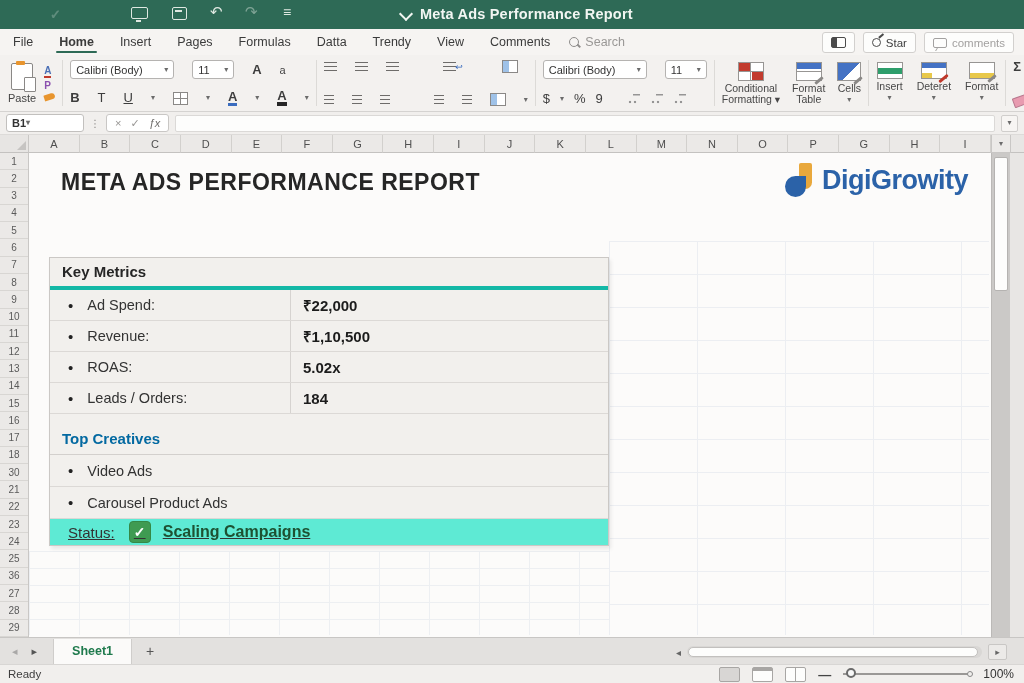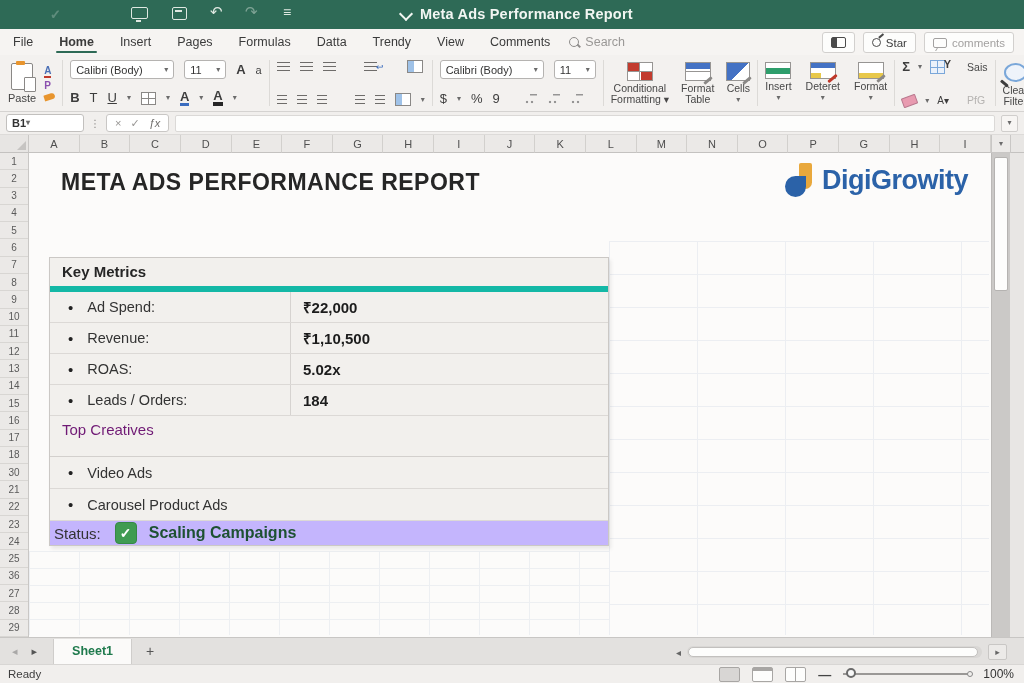--- a/index.html
+++ b/index.html
@@ -35,21 +35,21 @@
   .ic-sidebar:after{content:"";position:absolute;left:0;top:0;width:5px;height:9px;background:#4a4a4a;}
   .ic-share{width:7px;height:7px;border:1.5px solid #4a4a4a;border-radius:50%;position:relative;}
   .ic-share:after{content:"";position:absolute;left:5px;top:-4px;width:6px;height:1.5px;background:#4a4a4a;transform:rotate(-40deg);}
   .ic-comment{width:12px;height:8px;border:1.5px solid #a3a1a0;border-radius:2px;position:relative;}
   .ic-comment:after{content:"";position:absolute;left:2px;bottom:-4px;width:4px;height:3px;border-left:1.5px solid #a3a1a0;transform:skewX(-30deg);}
 
   
   .ribbon{height:57px;background:#f3f1ef;border-bottom:1px solid #d5d3d1;flex:none;display:flex;align-items:stretch;padding:3px 4px;box-sizing:border-box;font-size:11px;color:#444;}
   .rdiv{width:1px;background:#dcdad7;margin:2px 3px;flex:none;}
   .rgroup{display:flex;flex-direction:column;justify-content:space-between;padding:2px 4px;flex:none;}
-  .rrow{display:flex;align-items:center;gap:10px;}
+  .rrow{display:flex;align-items:center;gap:18px;}
   .rsel{display:flex;align-items:center;justify-content:space-between;background:#fff;border:1px solid #b5b3b1;border-radius:3px;height:17px;padding:0 5px;font-size:11px;color:#333;}
   .caret{font-size:8px;color:#6b6b6b;line-height:8px;}
   .g-paste{flex-direction:row;gap:8px;align-items:center;}
   .paste-col{display:flex;flex-direction:column;align-items:center;gap:2px;}
   .paste-icon{width:20px;height:25px;border:1.5px solid #8a8886;border-radius:2px;background:#fff;position:relative;}
   .paste-icon:before{content:"";position:absolute;left:4px;top:-3px;width:9px;height:4px;background:#e8952e;border-radius:1px;}
   .paste-icon:after{content:"";position:absolute;right:-4px;bottom:-3px;width:10px;height:13px;background:#fff;border:1.5px solid #8a8886;border-radius:1px;}
   .mini-col{display:flex;flex-direction:column;gap:3px;align-items:flex-start;}
   .mini-a{font-size:10px;font-weight:bold;color:#4a6fb5;border-bottom:2px solid #c0392b;line-height:10px;}
   .mini-p{font-size:10px;font-weight:bold;color:#8a4fae;line-height:10px;}
@@ -128,29 +128,29 @@
   .logo{position:absolute;left:756px;top:10px;display:flex;align-items:center;gap:7px;}
   .logo-icon{position:relative;width:30px;height:34px;}
   .logo-bar{position:absolute;right:3px;top:0;width:13px;height:26px;background:#e9a83c;border-radius:2px 2px 7px 7px;}
   .logo-circle{position:absolute;left:0;bottom:0;width:21px;height:21px;background:#2b62a8;border-radius:50% 0 50% 50%;}
   .logo-text{font-size:27px;font-weight:bold;color:#2b62a8;letter-spacing:-.5px;}
   .period-band{position:absolute;left:20px;top:55px;width:940px;height:33px;border-top:1px solid #d8d6d3;border-bottom:1px solid #d8d6d3;display:flex;align-items:center;font-size:15px;color:#2e2e2e;background:#fbfaf9;}
   .period-left{width:258px;padding-left:12px;box-sizing:border-box;}
   .period-sep{width:1px;height:22px;background:#cfccc9;}
   .period-right{padding-left:18px;}
   .panel{position:absolute;left:20px;top:104px;width:560px;height:289px;background:#f2f0ed;border:1px solid #cbc8c5;box-shadow:2px 3px 4px rgba(0,0,0,.08);box-sizing:border-box;display:flex;flex-direction:column;}
-  .p-head{height:28px;flex:none;line-height:28px;font-weight:bold;font-size:15px;padding-left:12px;border-bottom:6px solid #14b8a6;color:#262626;}
+  .p-head{height:28px;flex:none;line-height:28px;font-weight:bold;font-size:15px;padding-left:12px;border-bottom:4px solid #14b8a6;color:#262626;}
   .metric-row{height:30px;flex:none;border-bottom:1px solid #dcd9d6;display:flex;align-items:center;font-size:14.5px;color:#333;}
   .m-label{width:240px;flex:none;padding-left:18px;box-sizing:border-box;display:flex;align-items:center;gap:14px;}
   .bullet{font-size:15px;color:#222;}
   .m-sep{width:1px;align-self:stretch;background:#d6d3d0;}
   .m-value{padding-left:12px;font-weight:bold;color:#1c1c1c;font-size:15px;}
-  .p-head2{height:41px;flex:none;display:flex;align-items:flex-end;padding:0 0 18px 12px;box-sizing:border-box;font-weight:normal;font-size:15px;border-bottom:1px solid #d3d0cd;color:#701a75;}
+  .p-head2{height:41px;flex:none;display:flex;align-items:flex-end;padding:0 0 7px 12px;box-sizing:border-box;font-weight:bold;font-size:15px;border-bottom:1px solid #d3d0cd;color:#0369a1;}
   .creative-row{height:31px;flex:none;border-bottom:1px solid #dcd9d6;display:flex;align-items:center;padding-left:18px;font-size:14.5px;color:#333;gap:14px;}
-  .status-row{flex:1;background:#c4b5fd;display:flex;align-items:center;padding-left:4px;font-size:15px;color:#333;}
+  .status-row{flex:1;background:#5eead4;display:flex;align-items:center;padding-left:18px;font-size:15px;color:#333;text-decoration:underline;}
   .checkbox{width:20px;height:20px;background:#3f9b52;border:1px solid #358846;border-radius:4px;margin-left:14px;color:#fff;font-weight:bold;display:flex;align-items:center;justify-content:center;font-size:14px;}
   .status-value{margin-left:12px;font-weight:bold;font-size:16px;color:#1d5132;}
   .vscroll{width:18px;flex:none;background:#cbc9c7;border-left:1px solid #bbb9b7;position:relative;}
   .vthumb{position:absolute;left:2px;right:2px;top:4px;height:132px;background:#fdfdfc;border:1px solid #b5b3b1;border-radius:2px;}
   .sheet-fill{width:16px;flex:none;background:#e8e6e4;}
 
   
   .tabbar{height:26px;flex:none;background:#e3e1df;border-top:1px solid #c8c6c4;display:flex;align-items:center;position:relative;font-size:12px;color:#555;}
   .tab-nav{display:flex;gap:14px;padding-left:12px;font-size:11px;}
   .tab-nav .dim{opacity:.4;}

